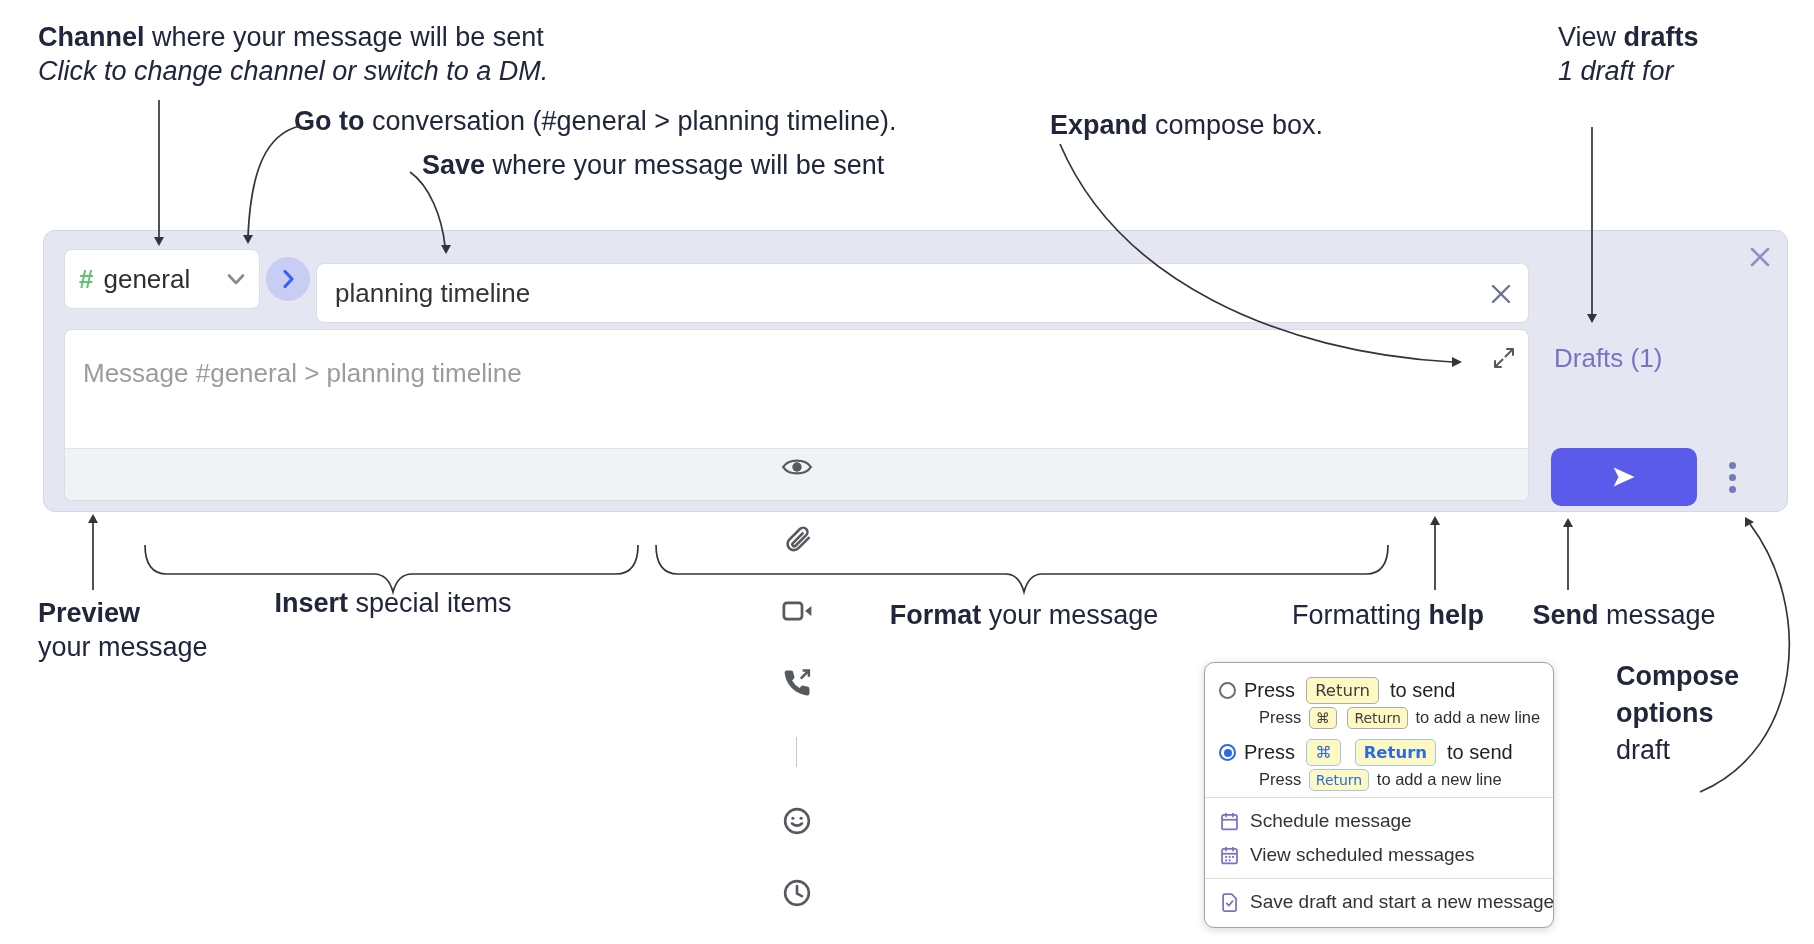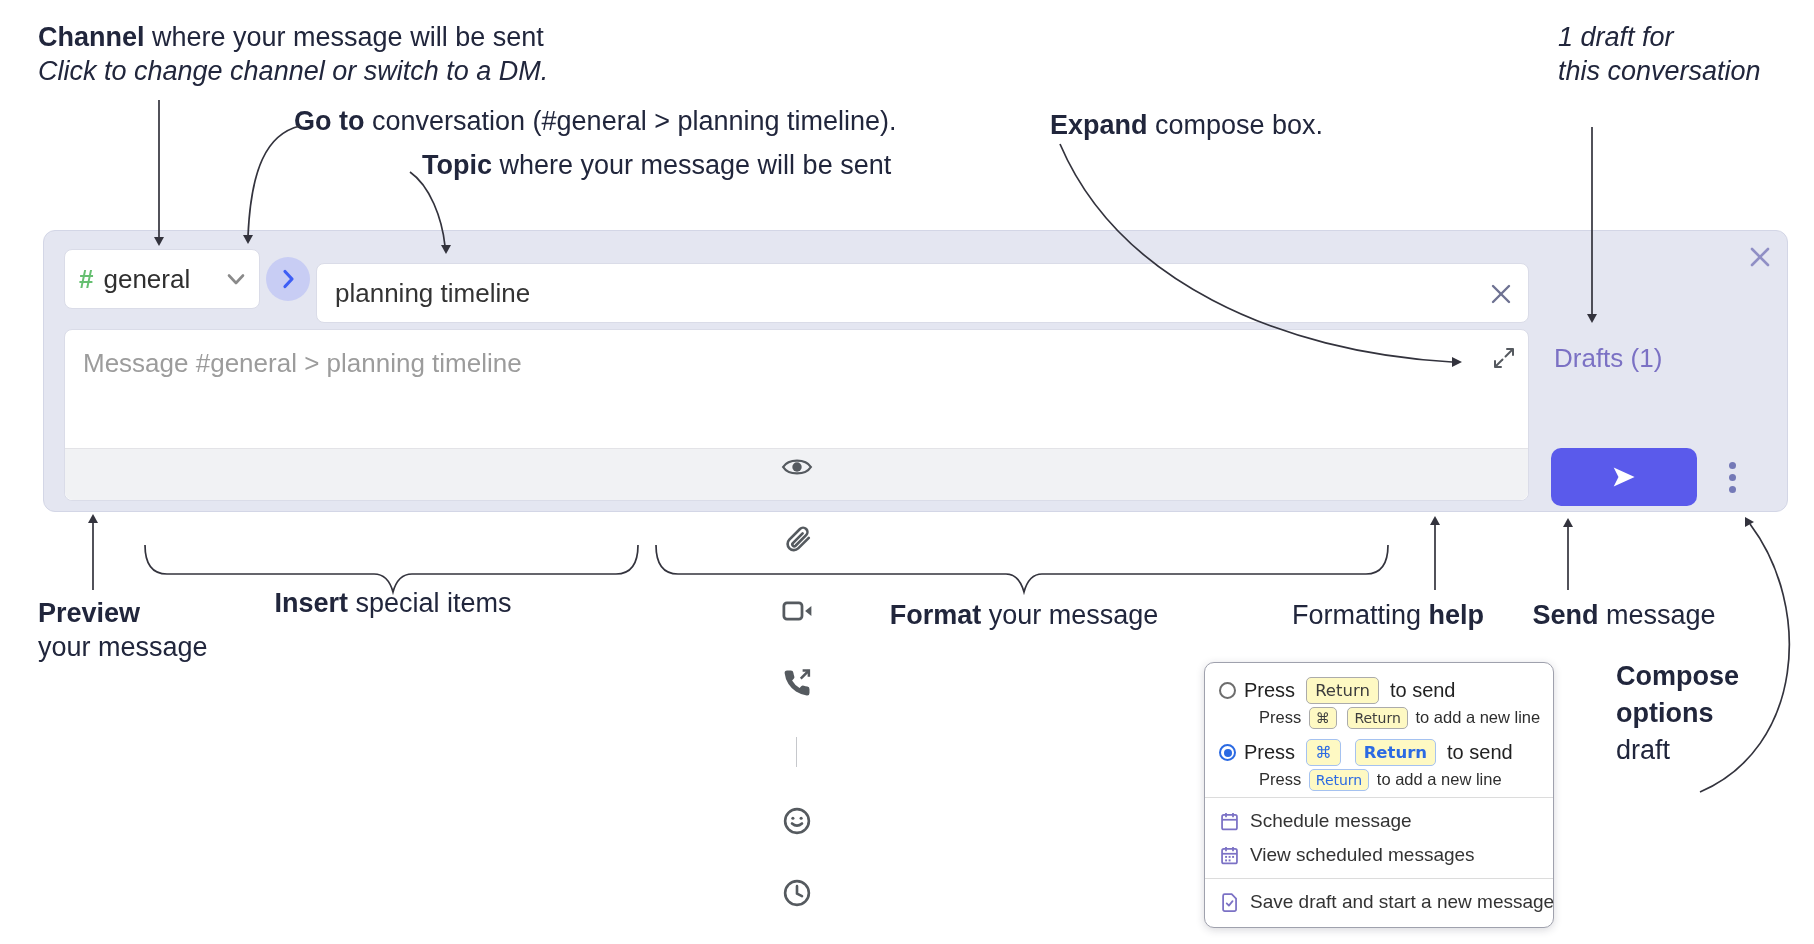--- a/index.html
+++ b/index.html
@@ -26,21 +26,21 @@
   #goto-button{position:absolute;left:222px;top:26px;width:44px;height:44px;border-radius:50%;
                background:#c8cdf4;display:flex;align-items:center;justify-content:center;cursor:pointer;}
 
   #topic-input-wrap{position:absolute;left:272px;top:32px;width:1213px;height:60px;display:flex;align-items:center;}
   #topic-input{flex:1;height:100%;border:none;background:transparent;outline:none;
                font-family:inherit;font-size:26px;color:#333;padding:0 50px 0 18px;}
   #topic-clear{position:absolute;right:14px;top:17px;width:26px;height:26px;cursor:pointer;}
 
   #message-box{position:absolute;left:20px;top:98px;width:1465px;height:172px;}
   #message-input{display:block;width:100%;height:112px;border:none;background:transparent;outline:none;resize:none;
-                 font-family:inherit;font-size:26px;color:#333;padding:18px 60px 0 18px;box-sizing:border-box;}
+                 font-family:inherit;font-size:26px;color:#333;padding:28px 60px 0 18px;box-sizing:border-box;}
   #message-input::placeholder{color:#9c9c9c;}
   #expand-icon{position:absolute;right:12px;top:16px;width:24px;height:24px;cursor:pointer;}
 
   #toolbar{position:absolute;left:0;bottom:0;width:100%;height:52px;background:#f1f2f4;
            border-top:1px solid #e3e3e7;border-radius:0 0 8px 8px;box-sizing:border-box;
            display:flex;align-items:center;gap:36px;padding:0 16px;flex-direction:column;}
   .ticon{display:flex;align-items:center;justify-content:center;min-width:30px;height:36px;
          color:#555a5f;cursor:pointer;flex:0 0 auto;}
   .tdiv{width:1px;height:30px;background:#c6c8cc;flex:0 0 auto;}
   svg.s{fill:none;stroke:#555a5f;stroke-width:2.1;stroke-linecap:round;stroke-linejoin:round;}
@@ -95,30 +95,30 @@
   <div class="ann" style="left:30px;top:20px;">
     <div><b>Channel</b><span> where your message will be sent</span></div>
     <div class="it">Click to change channel or switch to a DM.</div>
   </div>
 
   <div class="ann" style="left:286px;top:104px;">
     <b>Go to</b><span> conversation (#general &gt; planning timeline).</span>
   </div>
 
   <div class="ann" style="left:414px;top:148px;">
-    <b>Topic</b><span> where your message will be sent</span>
+    <b>Save</b><span> where your message will be sent</span>
   </div>
 
   <div class="ann" style="left:1042px;top:108px;">
     <b>Expand</b><span> compose box.</span>
   </div>
 
   <div class="ann" style="left:1550px;top:20px;">
+    <div><span>View </span><b>drafts</b></div>
     <div class="it">1 draft for</div>
-    <div class="it">this conversation</div>
   </div>
 
   <div id="compose-box">
 
     <div id="channel-selector" class="whitefield">
       <span id="channel-hash">#</span>
       <span id="channel-name">general</span>
       <span style="display:flex;">
         <svg width="18" height="13" viewBox="0 0 18 13">
             <polyline points="2,2.5 9,10 16,2.5" fill="none" stroke="#8a8a8a" stroke-width="2.6" stroke-linecap="round" stroke-linejoin="round"></polyline>

